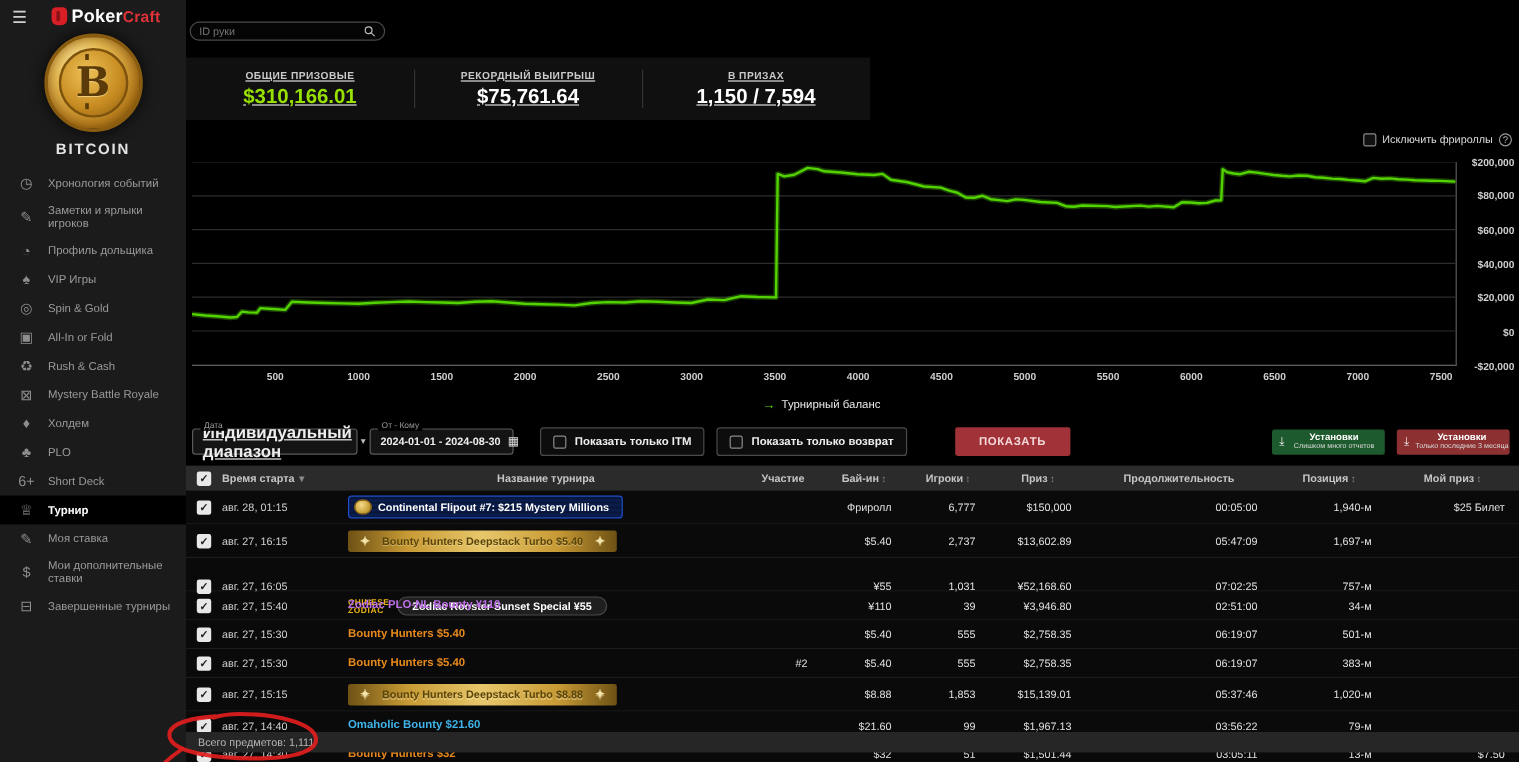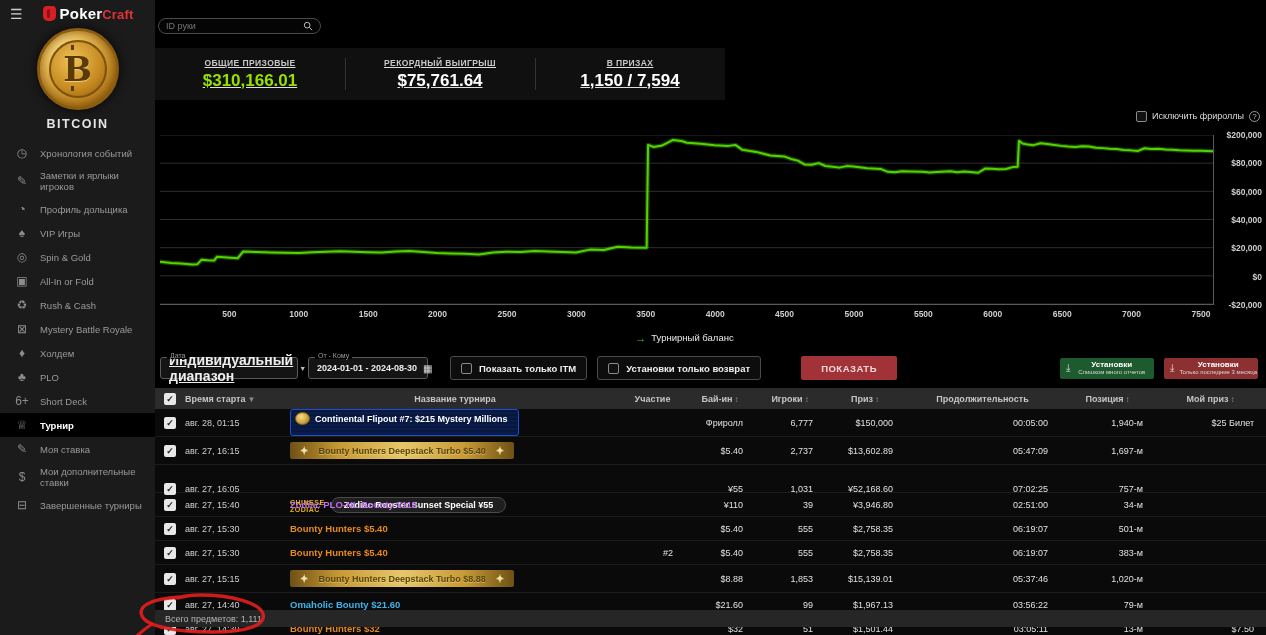--- a/index.html
+++ b/index.html
@@ -104,21 +104,21 @@
   .t-row.h24 { height:24px; } .t-row.h28 { height:28px; }
   .cell { font-size:9px; color:#e0e0e0; }
   .cell.right { text-align:right; padding-right:12px; }
   .cbcell { display:flex; justify-content:center; }
   .rowcb { width:12px; height:12px; background:#e8e8e8; border-radius:2px; color:#222; font-size:9px; line-height:12px; text-align:center; font-weight:bold; }
   .time-cell { color:#cfcfcf; }
   .tname { font-weight:bold; font-size:9.5px; }
   .tname.orange { color:#e8891c; }
   .tname.purple { color:#bd6fe8; }
   .tname.cyan { color:#3fb3ea; }
-  .banner-blue { display:inline-flex; align-items:center; gap:5px; background:repeating-linear-gradient(0deg,#081536 0px,#0a1e52 2px,#081536 4px); border:1px solid #1e4fd0; border-radius:3px; padding:2px 10px 10px 4px; color:#fff; font-size:9px; font-weight:bold; }
+  .banner-blue { display:inline-flex; align-items:center; gap:5px; background:repeating-linear-gradient(0deg,#081536 0px,#0a1e52 2px,#081536 4px); border:1px solid #1e4fd0; border-radius:3px; padding:2px 10px 2px 4px; color:#fff; font-size:9px; font-weight:bold; }
   .medal { width:15px; height:13px; border-radius:50%; background:radial-gradient(circle at 40% 35%, #f6dc8a, #caa13a 60%, #8a6414); border:1px solid #8a6414; }
   .banner-gold { display:inline-flex; align-items:center; gap:10px; background:linear-gradient(90deg,#6e5114 0%,#c79a35 22%,#e7c76b 50%,#c79a35 78%,#6e5114 100%); border-radius:2px; padding:3px 10px; color:#5a4408; font-size:9px; font-weight:bold; text-shadow:0 1px 0 rgba(255,240,190,.4); }
   .star { color:#f2e3a8; font-size:10px; }
   .zodiac-wrap { display:inline-flex; align-items:flex-end; gap:6px;margin-top:32px; }
   .zodiac-logo { display:flex; flex-direction:column; line-height:7px; }
   .zodiac-logo b { color:#e8b414; font-size:7px; letter-spacing:.5px; }
   .zodiac-pill { background:#1f1f1f; border:1px solid #4a4a4a; border-radius:9px; padding:2px 12px; color:#fff; font-size:9px; font-weight:bold; }
   
   .foot { position:absolute; left:155px; right:0; top:610px; height:17px; background:#262626; display:flex; align-items:center; padding-left:10px; z-index:3; }
   .foot-txt { font-size:9px; color:#b5b5b5; }
@@ -314,21 +314,21 @@
       <span class="tag">От - Кому</span>
       <span class="date-text">2024-01-01 - 2024-08-30</span>
       <span class="cal-ico">▦</span>
     </div>
     <div class="filter-check" style="margin-left:12px;">
       <span class="cb"></span>
       <span class="txt">Показать только ITM</span>
     </div>
     <div class="filter-check">
       <span class="cb"></span>
-      <span class="txt">Установки только возврат</span>
+      <span class="txt">Показать только возврат</span>
     </div>
     <button class="show-btn" style="margin-left:30px;">ПОКАЗАТЬ</button>
     <div class="exports">
       <button class="exp-btn green">
         <span class="dl-ico">⤓</span>
         <span class="exp-txt">
           <span class="exp-title">Установки</span>
           <span class="exp-sub">Слишком много отчетов</span>
         </span>
       </button>

